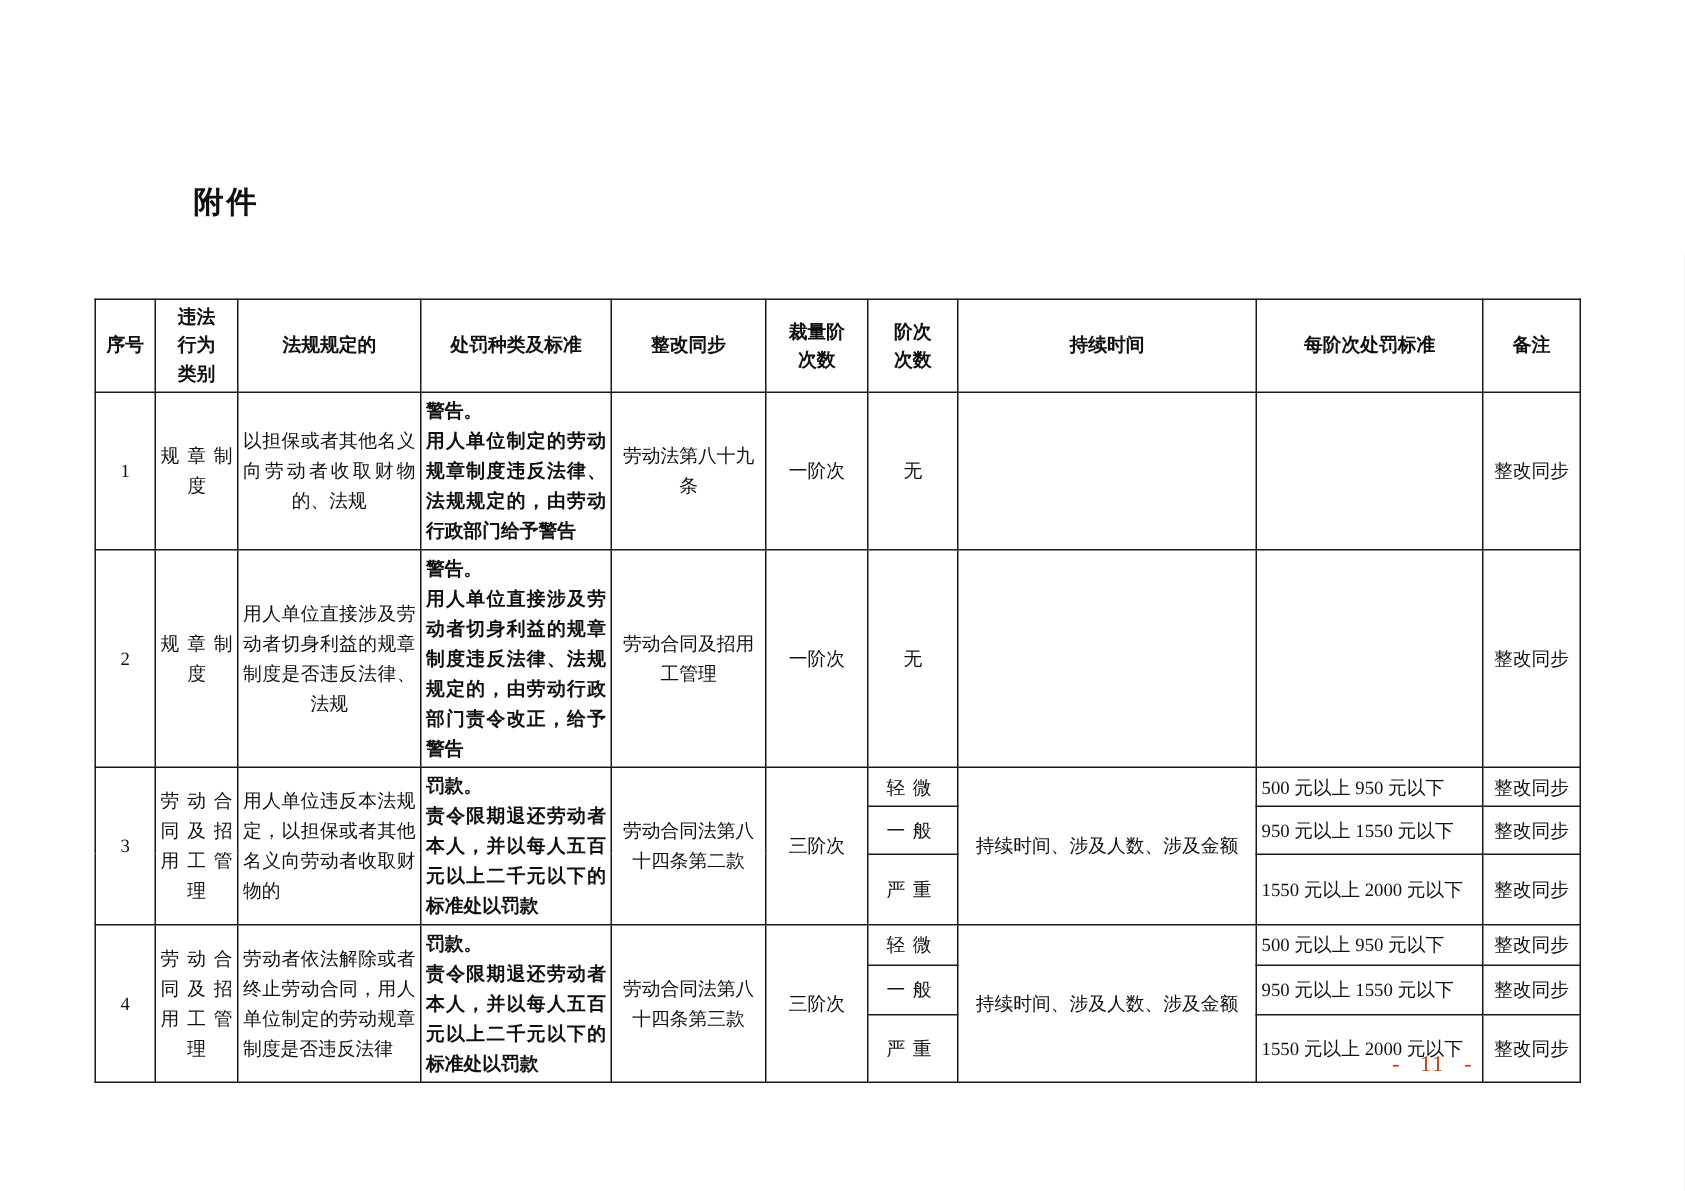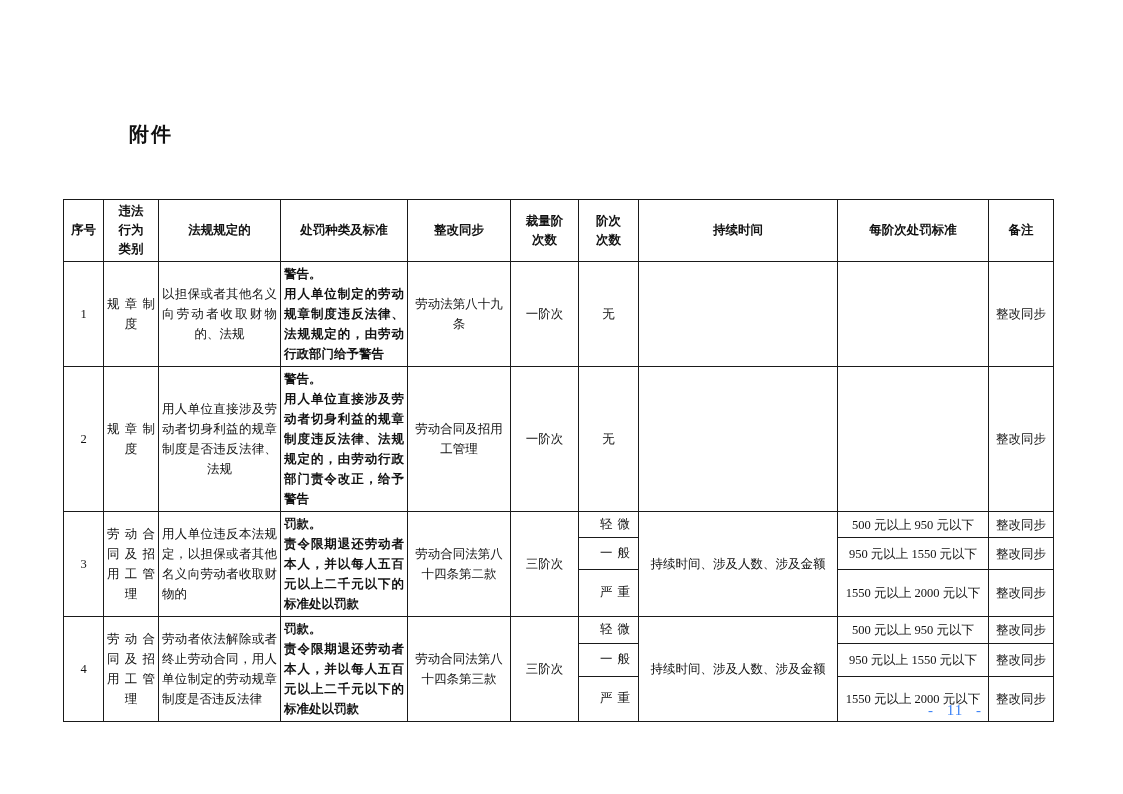--- a/index.html
+++ b/index.html
@@ -49,27 +49,27 @@
   .h-r2{height:120px}
   .h-s1{height:25px}
   .h-s2{height:30px}
   .h-s3a{height:45px}
   .h-s3b{height:42px}
   .c-center{text-align:center;}
   .c-just-center{text-align:justify;text-align-last:center;}
   .c-just-left{text-align:justify;text-align-last:left;}
   .c-top{vertical-align:top;text-align:justify;text-align-last:left;font-weight:bold;}
   .pre{white-space:pre-line;}
-  .c-fine{text-align:center;padding-left:8px;padding-right:2px;font-size:12px;}
-  .c-tier{text-align:right;padding-left:6px;letter-spacing:5px;font-family:Liberation Mono, monospace;}
+  .c-fine{text-align:left;padding-left:8px;padding-right:2px;font-size:12px;}
+  .c-tier{text-align:center;padding-left:6px;letter-spacing:5px;}
   .page-number{
     position:absolute;left:928px;top:702px;
     font-family:"Liberation Serif", serif;
     font-size:15px;letter-spacing:1px;word-spacing:8px;
-    color:#3b82f6;
+    color:#c2410c;
   }
 </style>
 </head>
 <body>
 
 <div class="page">
 
   <div class="attachment">附件</div>
 
 

